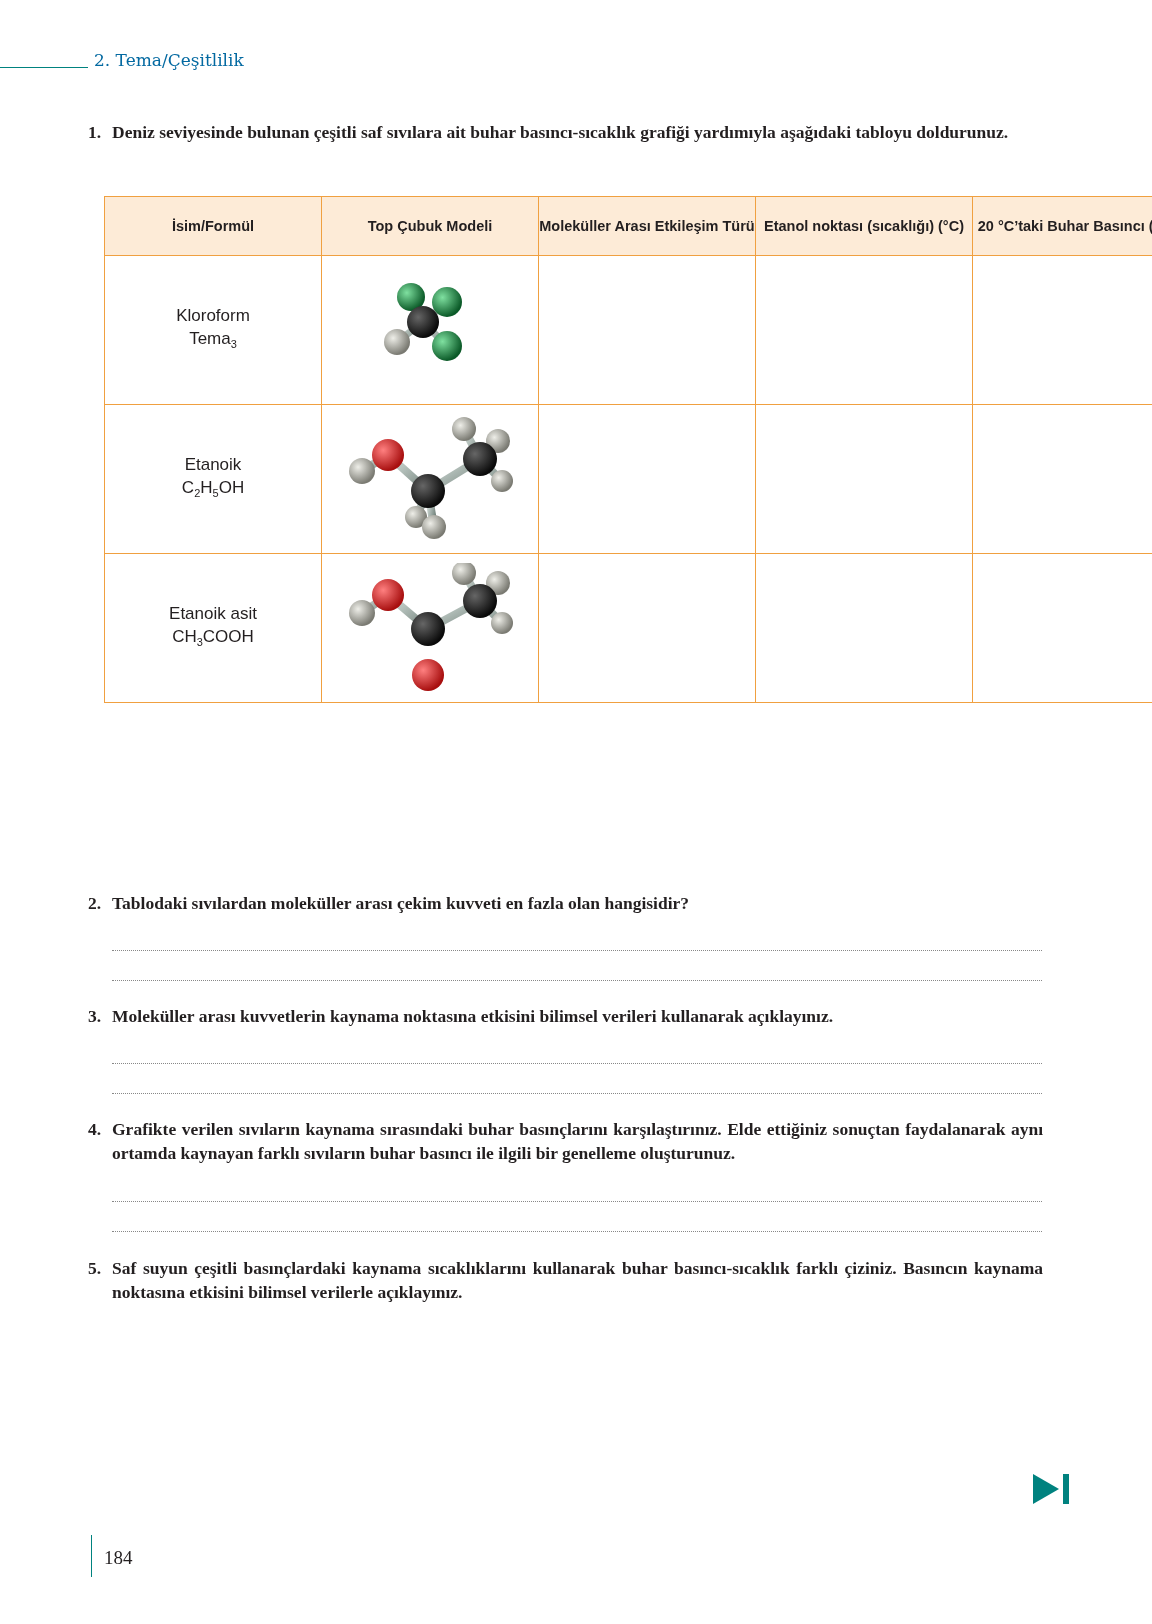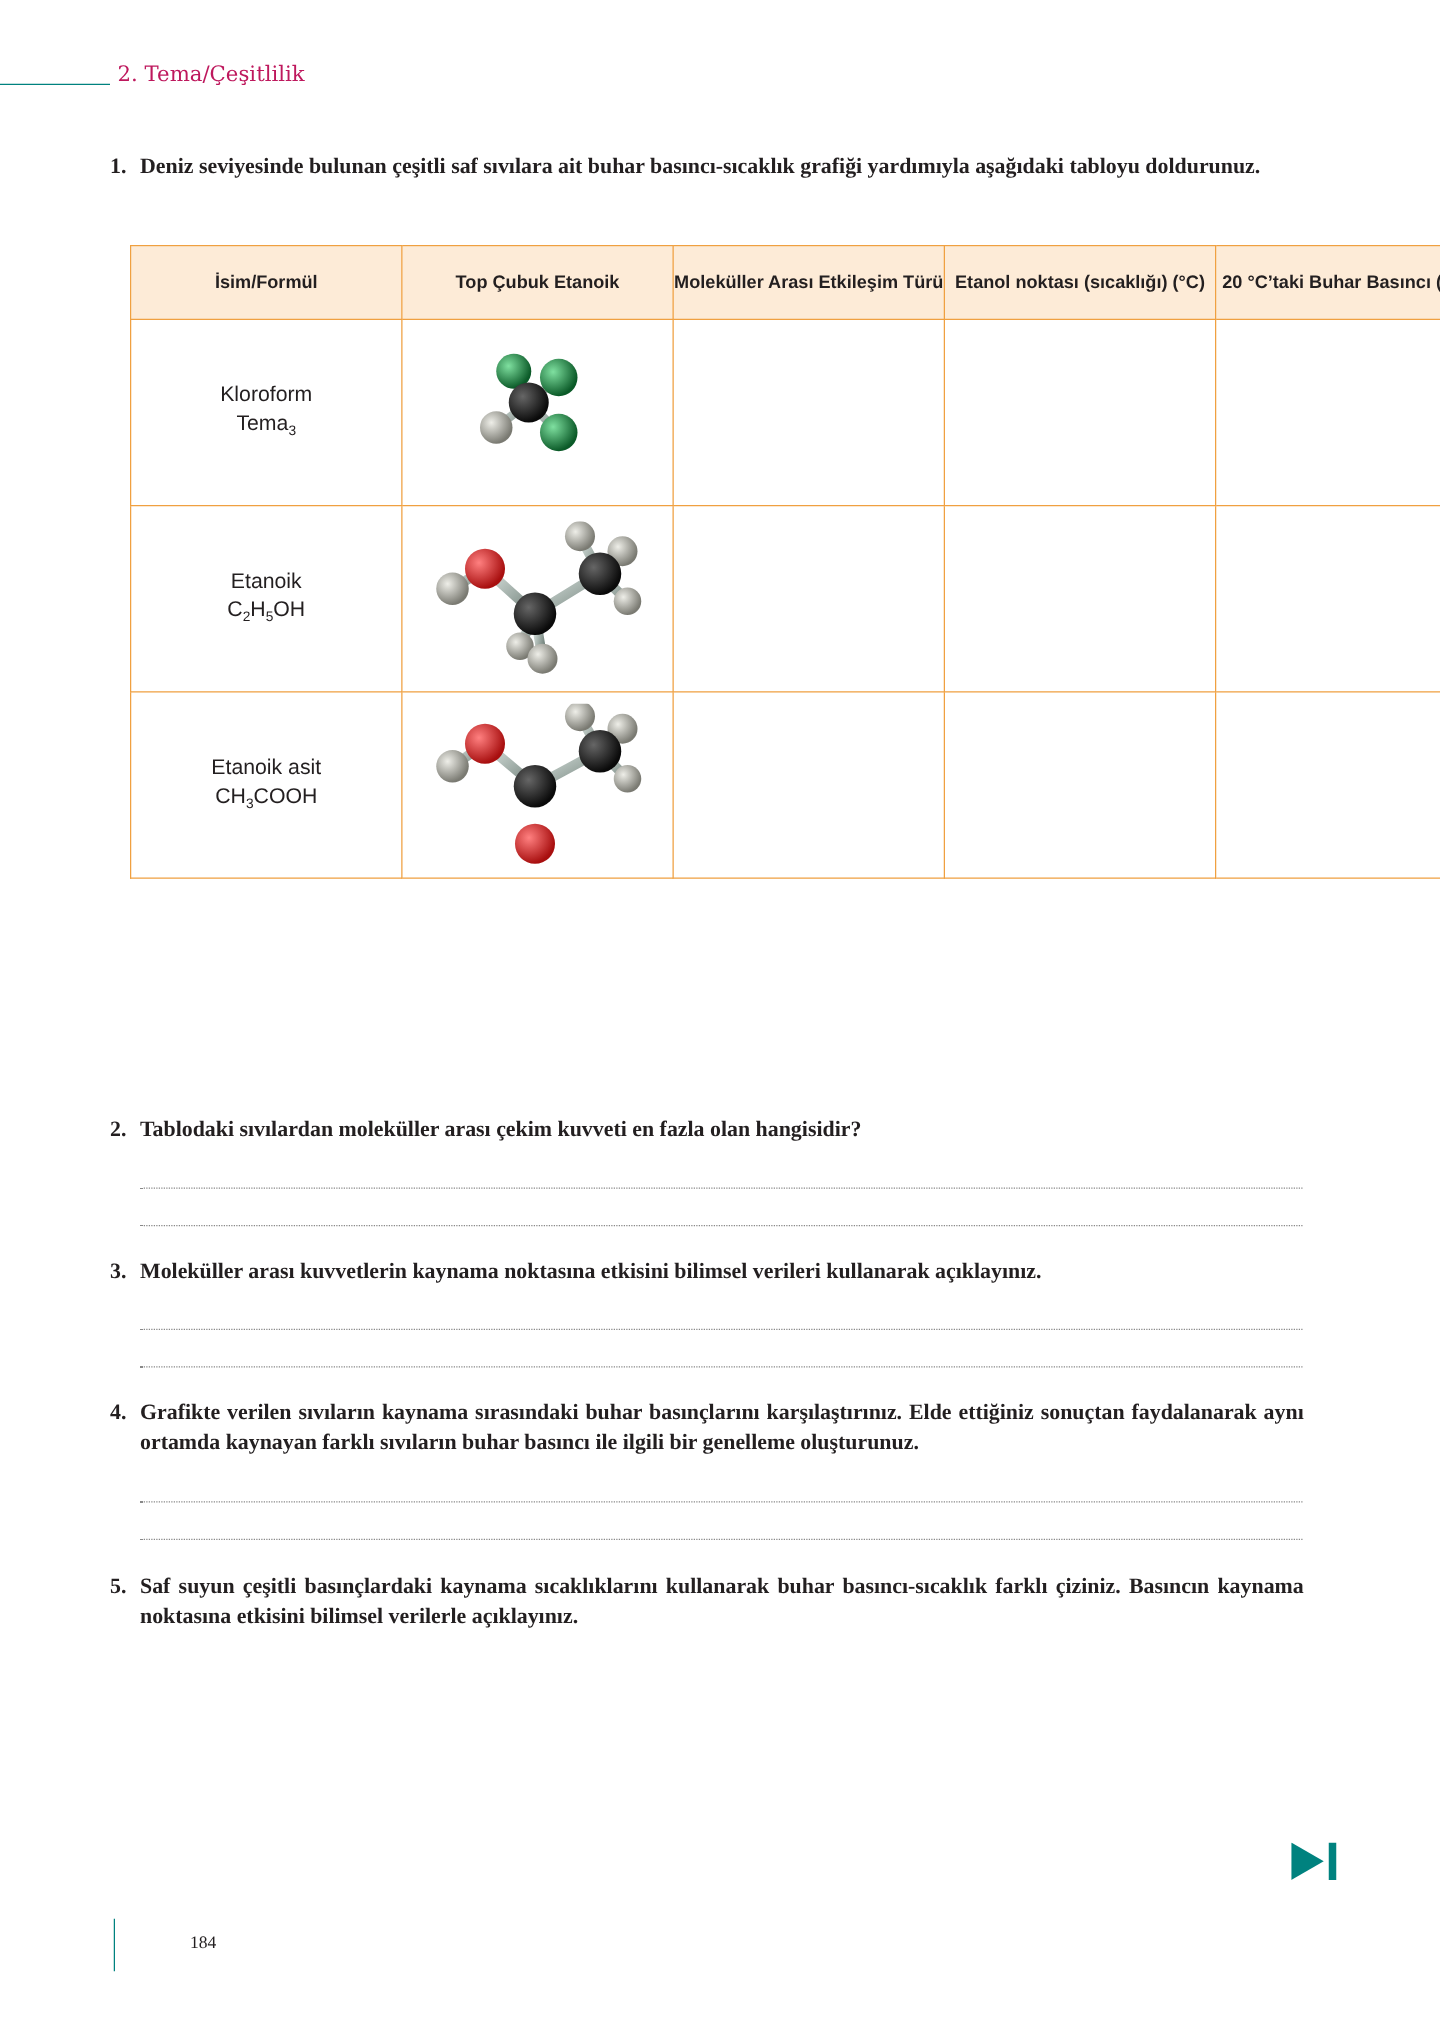--- a/index.html
+++ b/index.html
@@ -1,38 +1,38 @@
 <!DOCTYPE html>
 <html><head>
 <meta charset="utf-8">
 <style>
   html, body { margin: 0; padding: 0; background: #ffffff; }
   body { width: 1152px; height: 1624px; position: relative; overflow: hidden; font-family: "Liberation Serif", serif; color: #231f20; }
   .header-rule { position: absolute; left: 0; top: 67px; width: 88px; height: 1px; background: #00827f; }
-  .header-title { position: absolute; left: 94px; top: 50px; font-size: 17px; color: #be185d; font-family: "DejaVu Serif", serif; }
+  .header-title { position: absolute; left: 94px; top: 50px; font-size: 17px; color: #0369a1; font-family: "DejaVu Serif", serif; }
   .q { position: absolute; left: 88px; width: 955px; font-size: 17.5px; font-weight: bold; line-height: 24px; text-align: justify; font-family: "Liberation Serif", serif; }
   .q .num { position: absolute; left: 0; top: 0; }
   .q .txt { display: block; padding-left: 24px; }
   .q1 { top: 120px; }
   .q2 { top: 891px; }
   .q3 { top: 1004px; }
   .q4 { top: 1117px; }
   .q5 { top: 1256px; }
   table.grid { position: absolute; left: 104px; top: 196px; border-collapse: collapse; width: 1086px; font-family: "Liberation Sans", sans-serif; }
   table.grid th, table.grid td { border: 1.5px solid #f0a040; text-align: center; vertical-align: middle; padding: 0; }
   table.grid th { background: #fdebd7; height: 58px; font-size: 14.5px; font-weight: bold; line-height: 20px; }
   table.grid td { height: 148px; font-size: 17px; line-height: 23px; margin-left: 12px; }
   table.grid col { width: 187.8px; }
   .name { display: block; }
   .formula sub { font-size: 11px; vertical-align: -4px; }
   .mol { display: block; margin: 0 auto; }
   .answer-line { position: absolute; left: 112px; width: 930px; height: 0; border-top: 1px dotted #888; }
   .next-icon { position: absolute; left: 1033px; top: 1474px; width: 38px; height: 30px; }
   .page-bar { position: absolute; left: 91px; top: 1535px; width: 1px; height: 42px; background: #00827f; }
-  .page-num { position: absolute; left: 104px; top: 1547px; font-size: 14px; font-family: "Liberation Serif", serif; margin-left: 48px; }
+  .page-num { position: absolute; left: 104px; top: 1547px; font-size: 19px; font-family: "Liberation Serif", serif; }
 </style>
 </head>
 <body>
 
 <div class="header-rule"></div>
 <div class="header-title">2. Tema/Çeşitlilik</div>
 
 <div class="q q1">
   <span class="num">1.</span>
   <span class="txt">Deniz seviyesinde bulunan çeşitli saf sıvılara ait buhar basıncı-sıcaklık grafiği yardımıyla aşağıdaki tabloyu doldurunuz.</span>
@@ -42,21 +42,21 @@
   <colgroup>
       <col>
       <col>
       <col>
       <col>
       <col>
     </colgroup>
   <thead>
     <tr>
       <th>İsim/Formül</th>
-      <th>Top Çubuk Etanoik</th>
+      <th>Top Çubuk Modeli</th>
       <th>Moleküller Arası Etkileşim Türü</th>
       <th>Etanol noktası (sıcaklığı) (°C)</th>
       <th>20 °C’taki Buhar Basıncı (kPa)</th>
     </tr>
   </thead>
   <tbody>
     <tr>
       <td>
         <span class="name">Kloroform</span>
         <span class="formula"><span>Tema</span><sub>3</sub></span>

